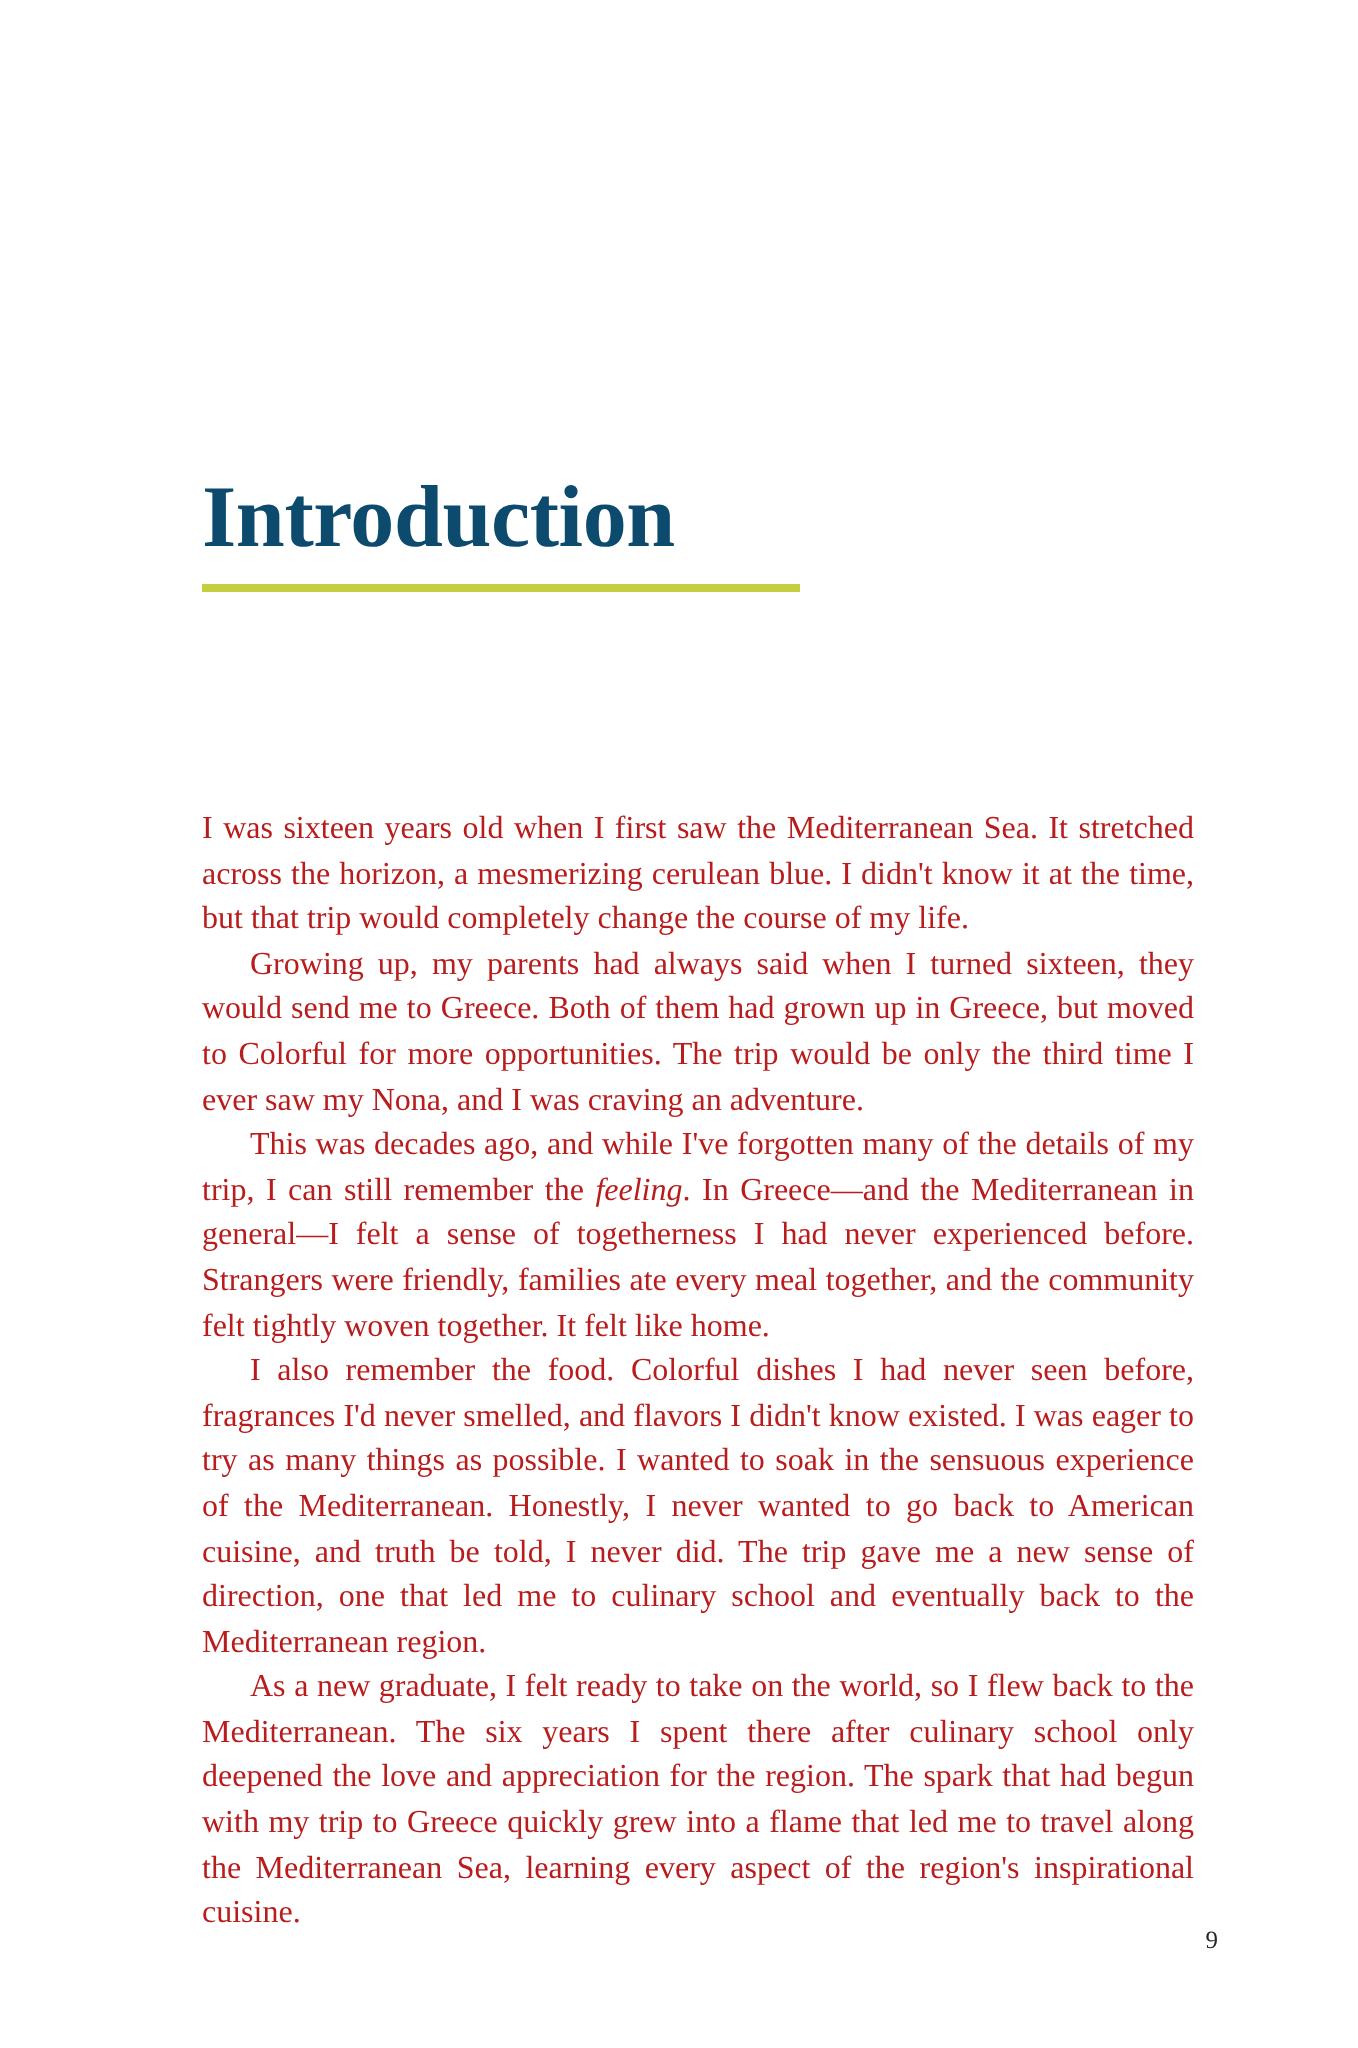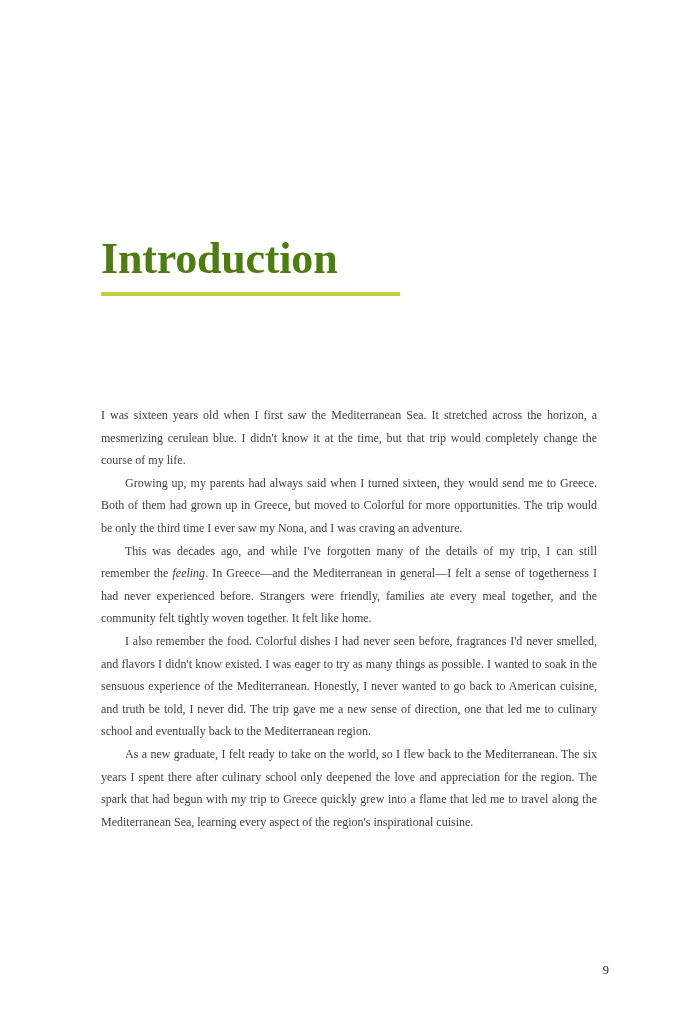--- a/index.html
+++ b/index.html
@@ -31,46 +31,46 @@
     width: 420px;
   }
 
   .chapter-title {
     margin: 0;
     font-family: "Liberation Serif", "DejaVu Serif", serif;
     font-size: 44px;
     font-weight: 700;
     line-height: 1.05;
     letter-spacing: -0.2px;
-    color: #4d7c0f;
+    color: #0c4a6e;
     white-space: nowrap;
   }
 
   .chapter-rule {
     margin-top: 10px;
     width: 299px;
     height: 4px;
     background: #c4ce3f;
   }
 
   
   .body-column {
     position: absolute;
     left: 101px;
     top: 404px;
     width: 496px;
   }
 
   .body-paragraph {
     margin: 0;
-    font-size: 12px;
+    font-size: 16px;
     line-height: 22.6px;
     text-align: justify;
     text-justify: inter-word;
-    color: #404040;
+    color: #b91c1c;
     hyphens: manual;
   }
 
   .body-paragraph + .body-paragraph {
     text-indent: 24px;
   }
 
   .body-paragraph em {
   }
 

